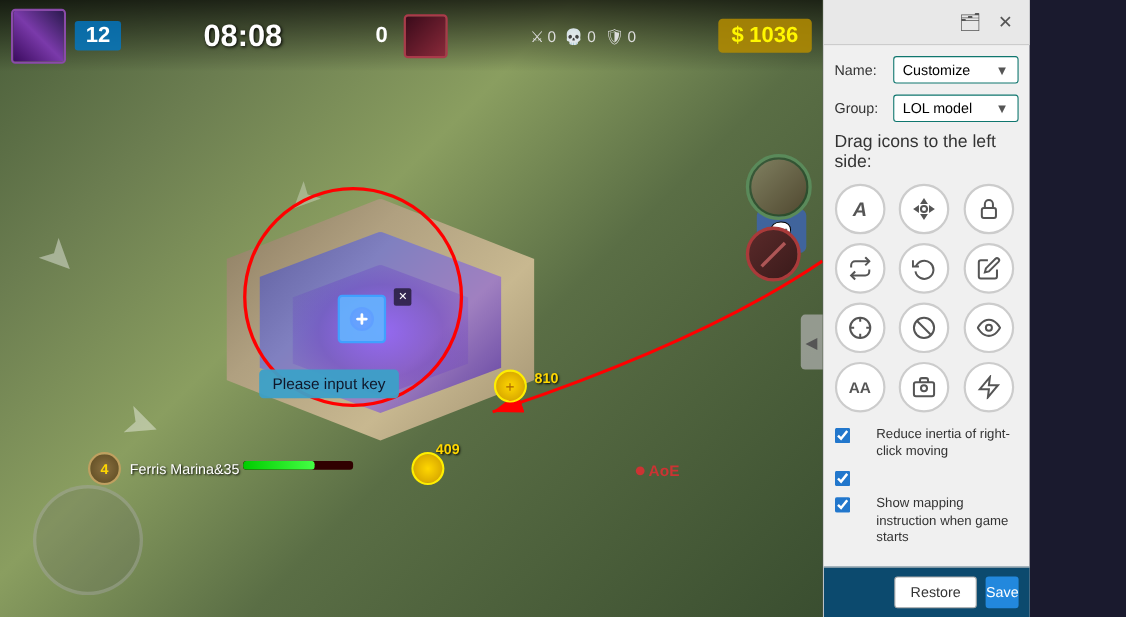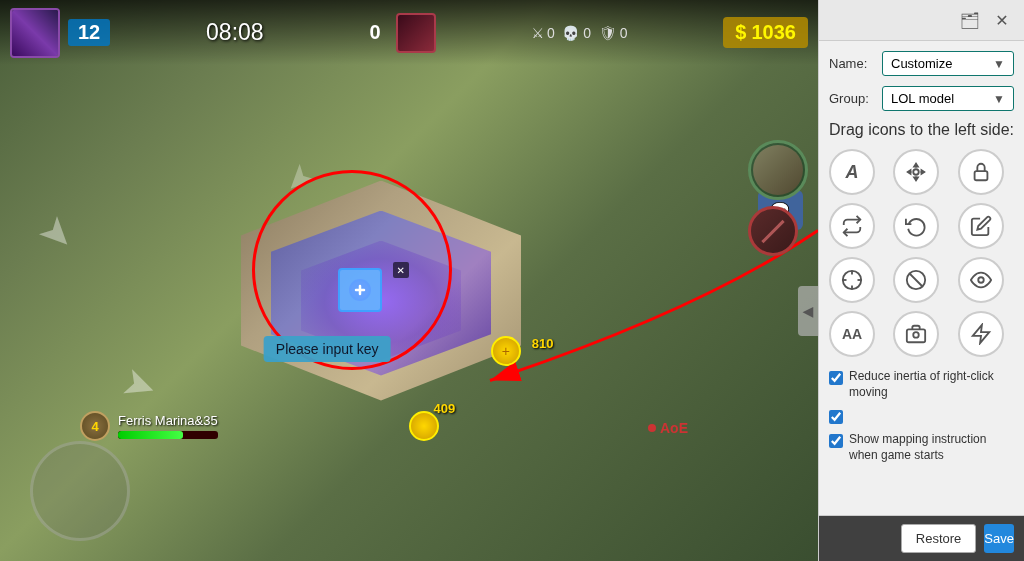--- a/index.html
+++ b/index.html
@@ -1,20 +1,20 @@
 <!DOCTYPE html>
 <html><head>
   <meta charset="utf-8">
   <style>
     * { margin: 0; padding: 0; box-sizing: border-box; }
     body { width: 1024px; height: 561px; overflow: hidden; font-family: 'Segoe UI', Arial, sans-serif; background: #1a1a2e; }
 
     .main-container {
       display: flex;
-      width: 1024px;
+      width: 936px;
       height: 561px;
     }
 
     
     .game-area {
       width: 818px;
       height: 561px;
       position: relative;
       background: linear-gradient(135deg, #4a5e3a 0%, #6b7d50 20%, #8a9e60 40%, #5a6e45 60%, #4a5e3a 80%, #3a4e30 100%);
       overflow: hidden;
@@ -62,22 +62,22 @@
       background: rgba(0,120,200,0.8);
       color: white;
       font-size: 20px;
       font-weight: bold;
       padding: 2px 10px;
       border-radius: 3px;
     }
 
     .timer {
       color: white;
-      font-size: 23px;
-      font-weight: normal;
+      font-size: 28px;
+      font-weight: bold;
       text-shadow: 1px 1px 3px black;
     }
 
     .death-count {
       color: white;
       font-size: 20px;
       font-weight: bold;
       padding: 2px 10px;
     }
 
@@ -232,21 +232,20 @@
       display: flex;
       align-items: center;
       justify-content: center;
       color: #ffd700;
       font-size: 13px;
       font-weight: bold;
     }
 
     .player-name-health {
       display: flex;
-      flex-direction: column;
       gap: 3px;
     }
 
     .player-name {
       color: white;
       font-size: 13px;
       text-shadow: 1px 1px 2px black;
     }
 
     .health-bar {
@@ -425,21 +424,21 @@
     }
 
     .icon-btn svg {
       width: 22px;
       height: 22px;
     }
 
     .checkbox-row {
       display: flex;
       align-items: flex-start;
-      gap: 6px;
+      gap: 24px;
       margin-bottom: 8px;
     }
 
     .checkbox-input {
       width: 14px;
       height: 14px;
       accent-color: #2277cc;
       margin-top: 2px;
       flex-shrink: 0;
     }
@@ -449,21 +448,21 @@
       color: #333;
       line-height: 1.3;
     }
 
     .panel-footer {
       display: flex;
       justify-content: flex-end;
       gap: 8px;
       padding: 8px 10px;
       border-top: 1px solid #ccc;
-      background: #404040;
+      background: #0c4a6e;
     }
 
     .btn-restore {
       padding: 6px 14px;
       border: 1px solid #aaa;
       background: white;
       border-radius: 3px;
       font-size: 13px;
       cursor: pointer;
       color: #333;

